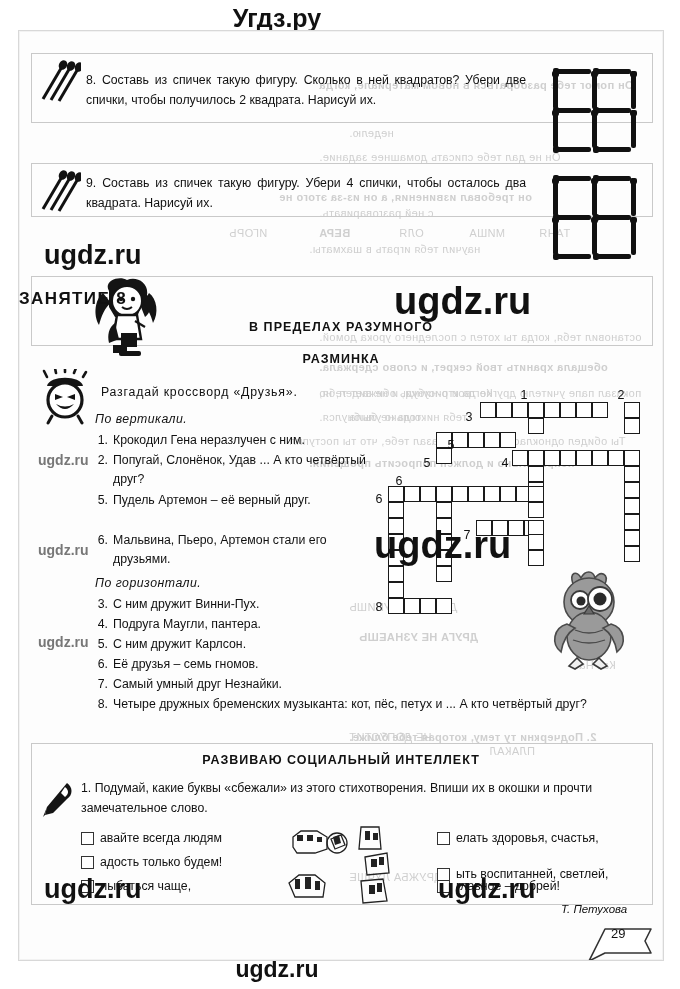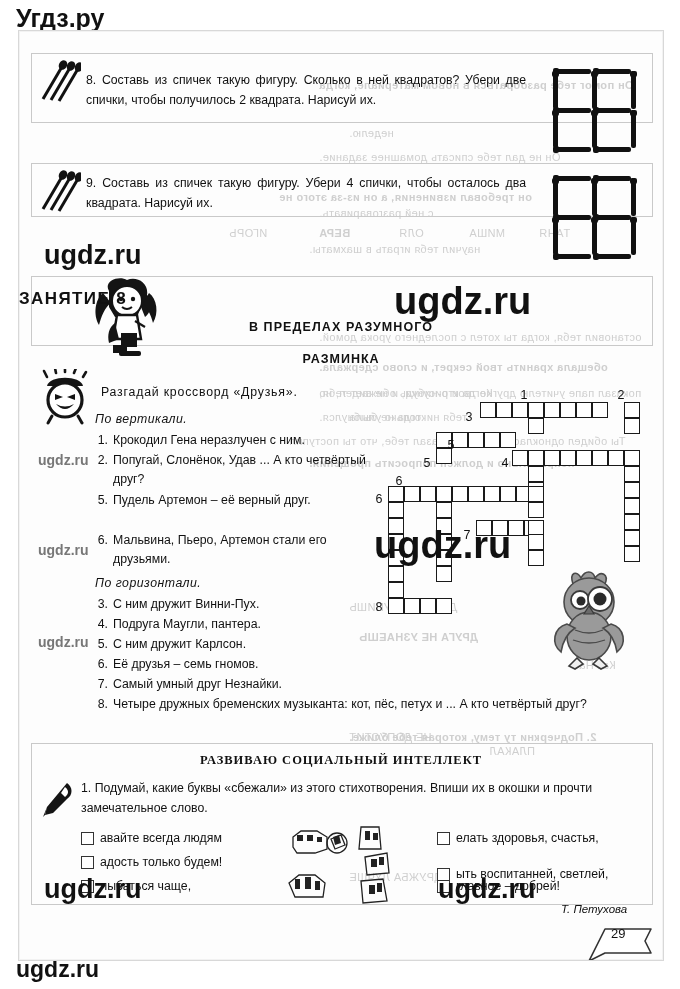--- a/index.html
+++ b/index.html
@@ -18,21 +18,21 @@
     overflow:hidden;
   }
   
   .ghost{
     position:absolute;color:#cfcfcf;font-size:11px;letter-spacing:.4px;
     transform:scaleX(-1);white-space:nowrap;pointer-events:none;user-select:none;
     font-family:"Liberation Sans", sans-serif;
   }
   .ghost.b{font-weight:bold;}
   .watermark-top,.watermark-bottom{
-    position:absolute;left:16px;width:546px;
+    position:absolute;left:4px;width:546px;text-align:center;
     font-weight:bold;color:#111;
   }
   .watermark-top{top:4px;font-size:25px;}
   .watermark-bottom{top:956px;font-size:23px;}
   .wm{
     position:absolute;font-weight:bold;color:#111;
     pointer-events:none;user-select:none;white-space:nowrap;
     font-family:"Liberation Sans", sans-serif;
   }
 
@@ -440,21 +440,21 @@
       <path d="M60 92 L68 100 L62 103 L54 98 Z"></path>
     </g>
     <g fill="none" stroke="#4a4a4a" stroke-width="1.3">
       <path d="M36 64 Q50 70 64 64"></path>
       <path d="M34 74 Q50 80 66 74"></path>
     </g>
   </svg>
 
   <div class="taskbox" style="left:12px;top:712px;width:620px;height:160px;"></div>
 
-  <div class="section-title" style="top:722px;left:0;font-family:Liberation Serif, serif;">РАЗВИВАЮ СОЦИАЛЬНЫЙ ИНТЕЛЛЕКТ</div>
+  <div class="section-title" style="top:722px;left:0;">РАЗВИВАЮ СОЦИАЛЬНЫЙ ИНТЕЛЛЕКТ</div>
 
   <svg class="illus" style="left:20px;top:748px;" width="38" height="40" viewBox="0 0 38 40">
     <g fill="#141414">
       <path d="M28 4 C34 8 34 16 28 20 L14 34 L6 36 L8 28 Z"></path>
       <path d="M6 36 L8 28 L4 38 Z"></path>
     </g>
     <g fill="#fff">
       <path d="M26 8 C30 11 30 15 26 18 L22 14 Z"></path>
     </g>
   </svg>

